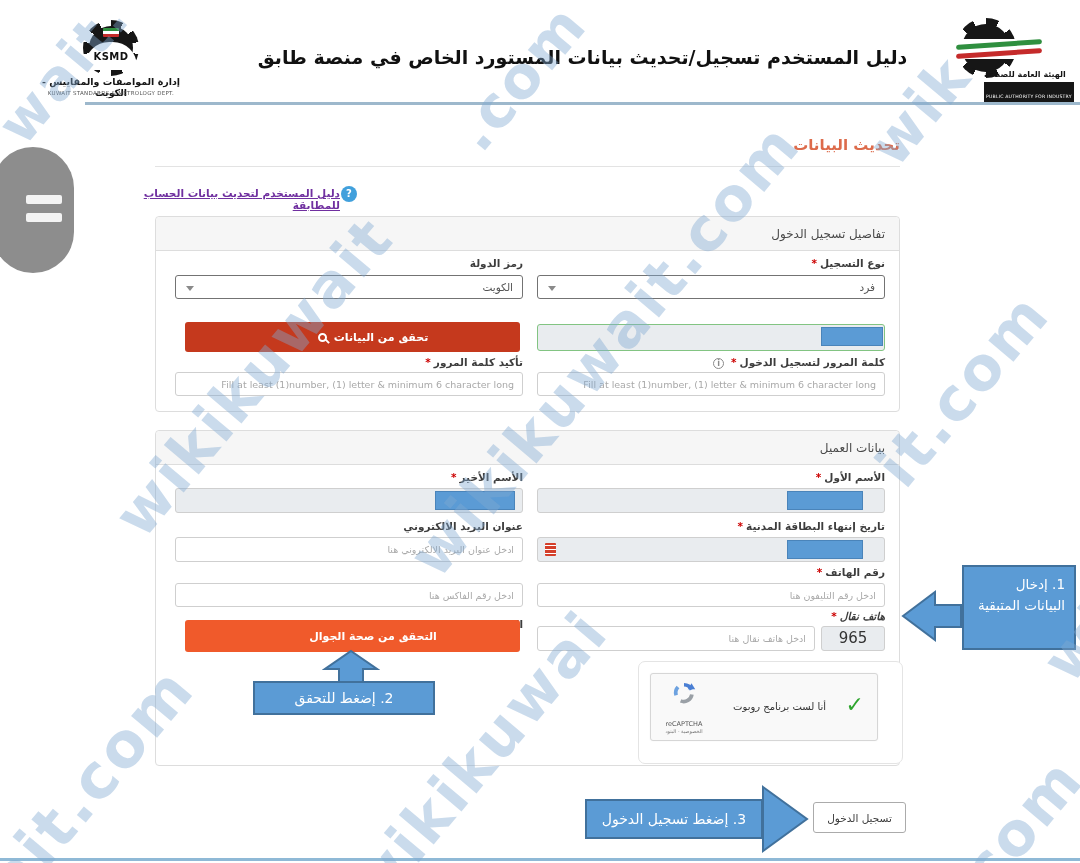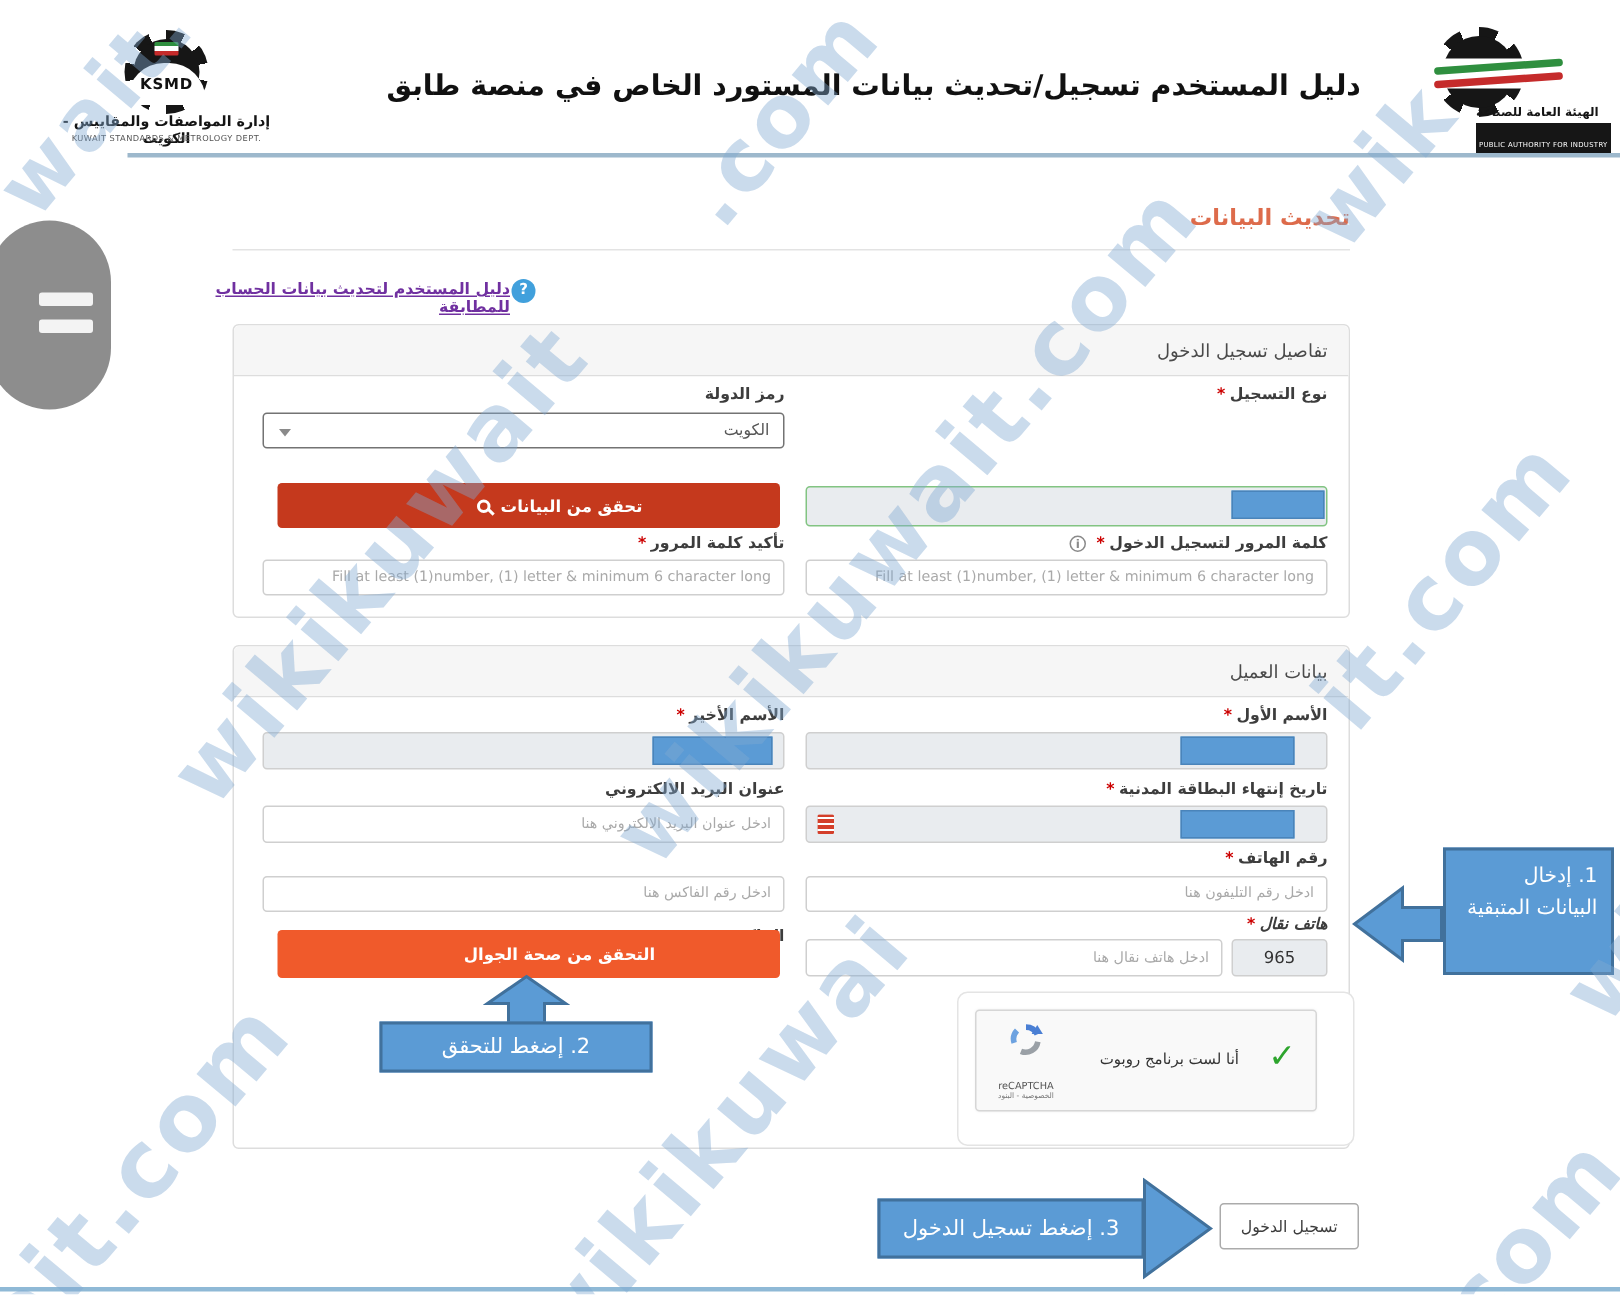--- a/index.html
+++ b/index.html
@@ -70,21 +70,21 @@
   .redact { position:absolute; background:#5b9bd5; border:1px solid #4a84ba; height:19px; top:3px; }
 
   .btn-orange { position:absolute; border:none; border-radius:3px; color:#fff;
                 font-family:"DejaVu Sans",sans-serif; font-size:11px; font-weight:bold;
                 display:flex; align-items:center; justify-content:center; gap:7px; cursor:pointer;padding-left:41px; }
   .mag { width:9px; height:9px; border:2px solid #fff; border-radius:50%; position:relative; display:inline-block; }
   .mag::after { content:""; position:absolute; width:6px; height:2px; background:#fff;
                 transform:rotate(45deg); right:-5px; bottom:-2px; }
 
   .prefix { position:absolute; background:#e9ecef; border:1px solid #cfcfcf; border-radius:3px;
-            font-size:11px; color:#333; text-align:center; }
+            font-size:15px; color:#333; text-align:center; }
 
   .cal { position:absolute; left:8px; top:6px; width:11px; height:13px; background:#d43f2a;
          border-radius:1px;
          background-image:linear-gradient(#d43f2a 2px, #fff 2px, #fff 3px, #d43f2a 3px, #d43f2a 6px, #fff 6px, #fff 7px, #d43f2a 7px, #d43f2a 10px, #fff 10px, #fff 11px, #d43f2a 11px); }
 
   
   .recap-outer { position:absolute; left:638px; top:661px; width:265px; height:103px;
                  background:#fff; border:1px solid #e4e4e4; border-radius:7px; }
   .recap { position:absolute; left:650px; top:673px; width:228px; height:68px;
            background:#f9f9f9; border:1px solid #d6d6d6; border-radius:3px; box-shadow:0 0 2px rgba(0,0,0,0.05); }
@@ -158,20 +158,24 @@
 
   <div class="helpdot">?</div>
   <div class="guide">دليل المستخدم لتحديث بيانات الحساب للمطابقة</div>
 
   <div class="panel" style="top:216px; height:196px;">
     <div class="phead">تفاصيل تسجيل الدخول</div>
   </div>
 
   <div class="flabel" style="left:537px; top:257px; width:348px;">
     <span>نوع التسجيل</span><span class="req">*</span>
+  </div>
+  <div class="selbox" style="left:537px; top:275px; width:348px;">
+    <span>فرد</span>
+    <span class="chev"></span>
   </div>
 
   <div class="flabel" style="left:175px; top:257px; width:348px;">
     <span>رمز الدولة</span>
   </div>
   <div class="selbox" style="left:175px; top:275px; width:348px;">
     <span>الكويت</span>
     <span class="chev"></span>
   </div>
 

